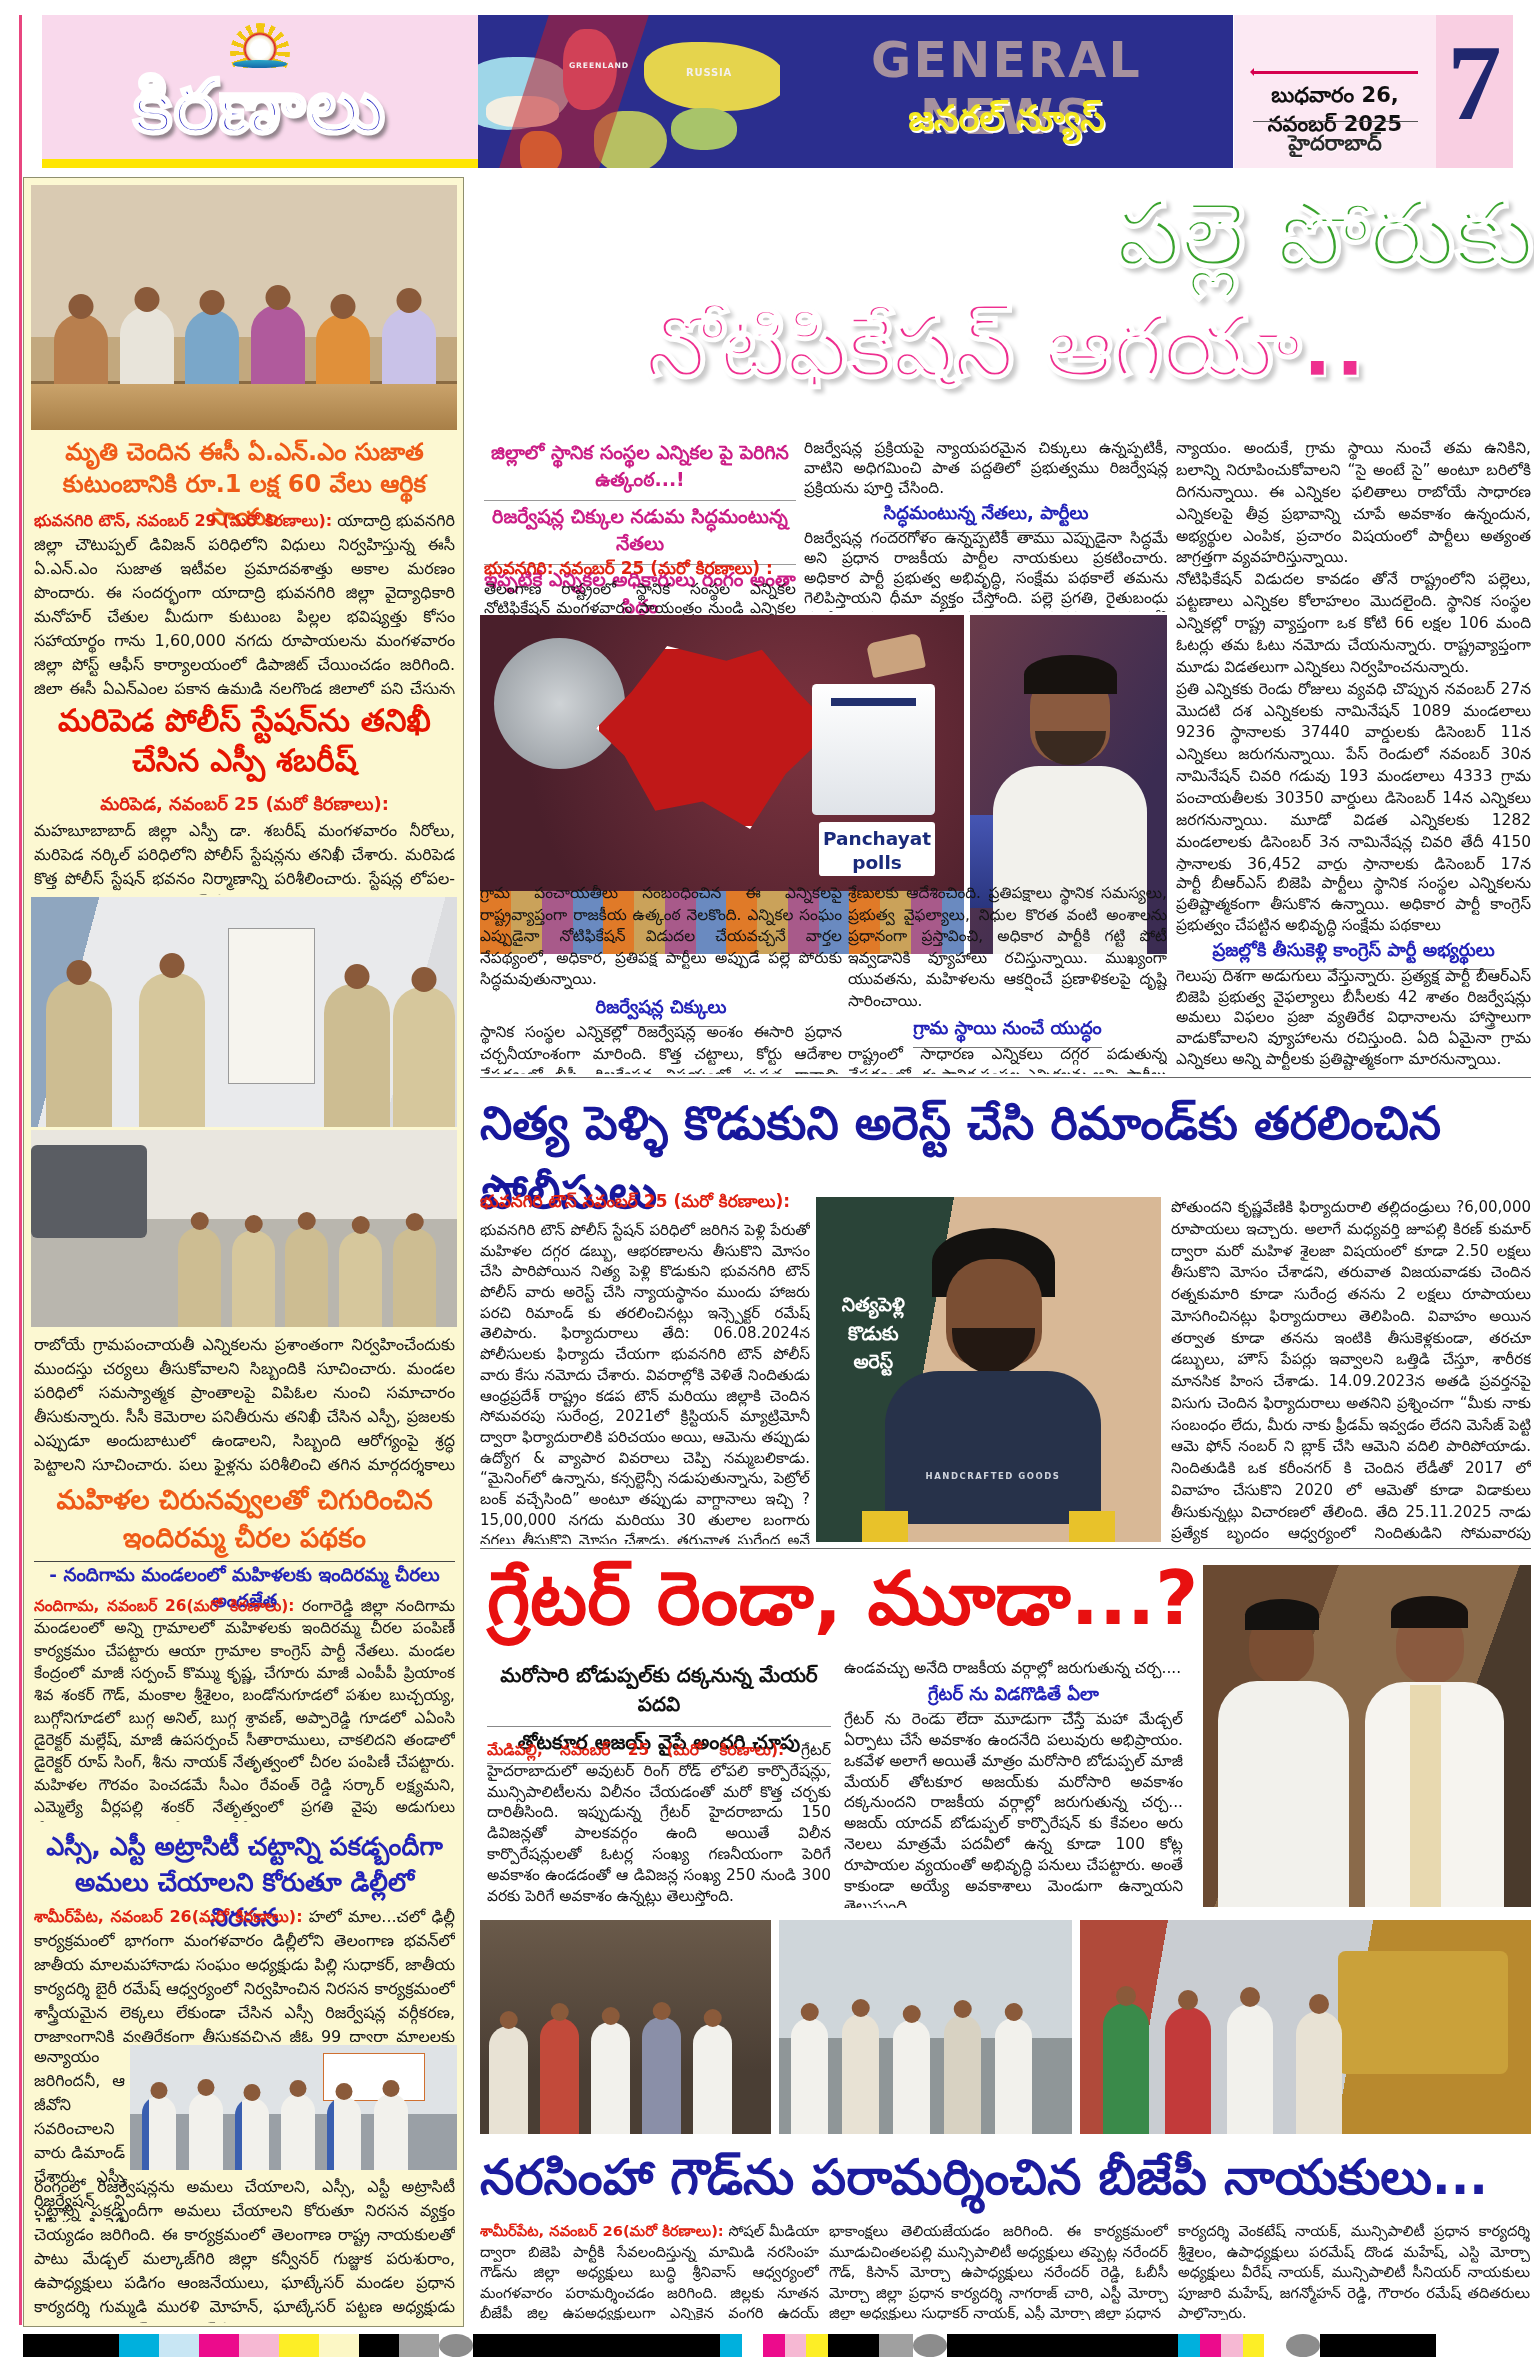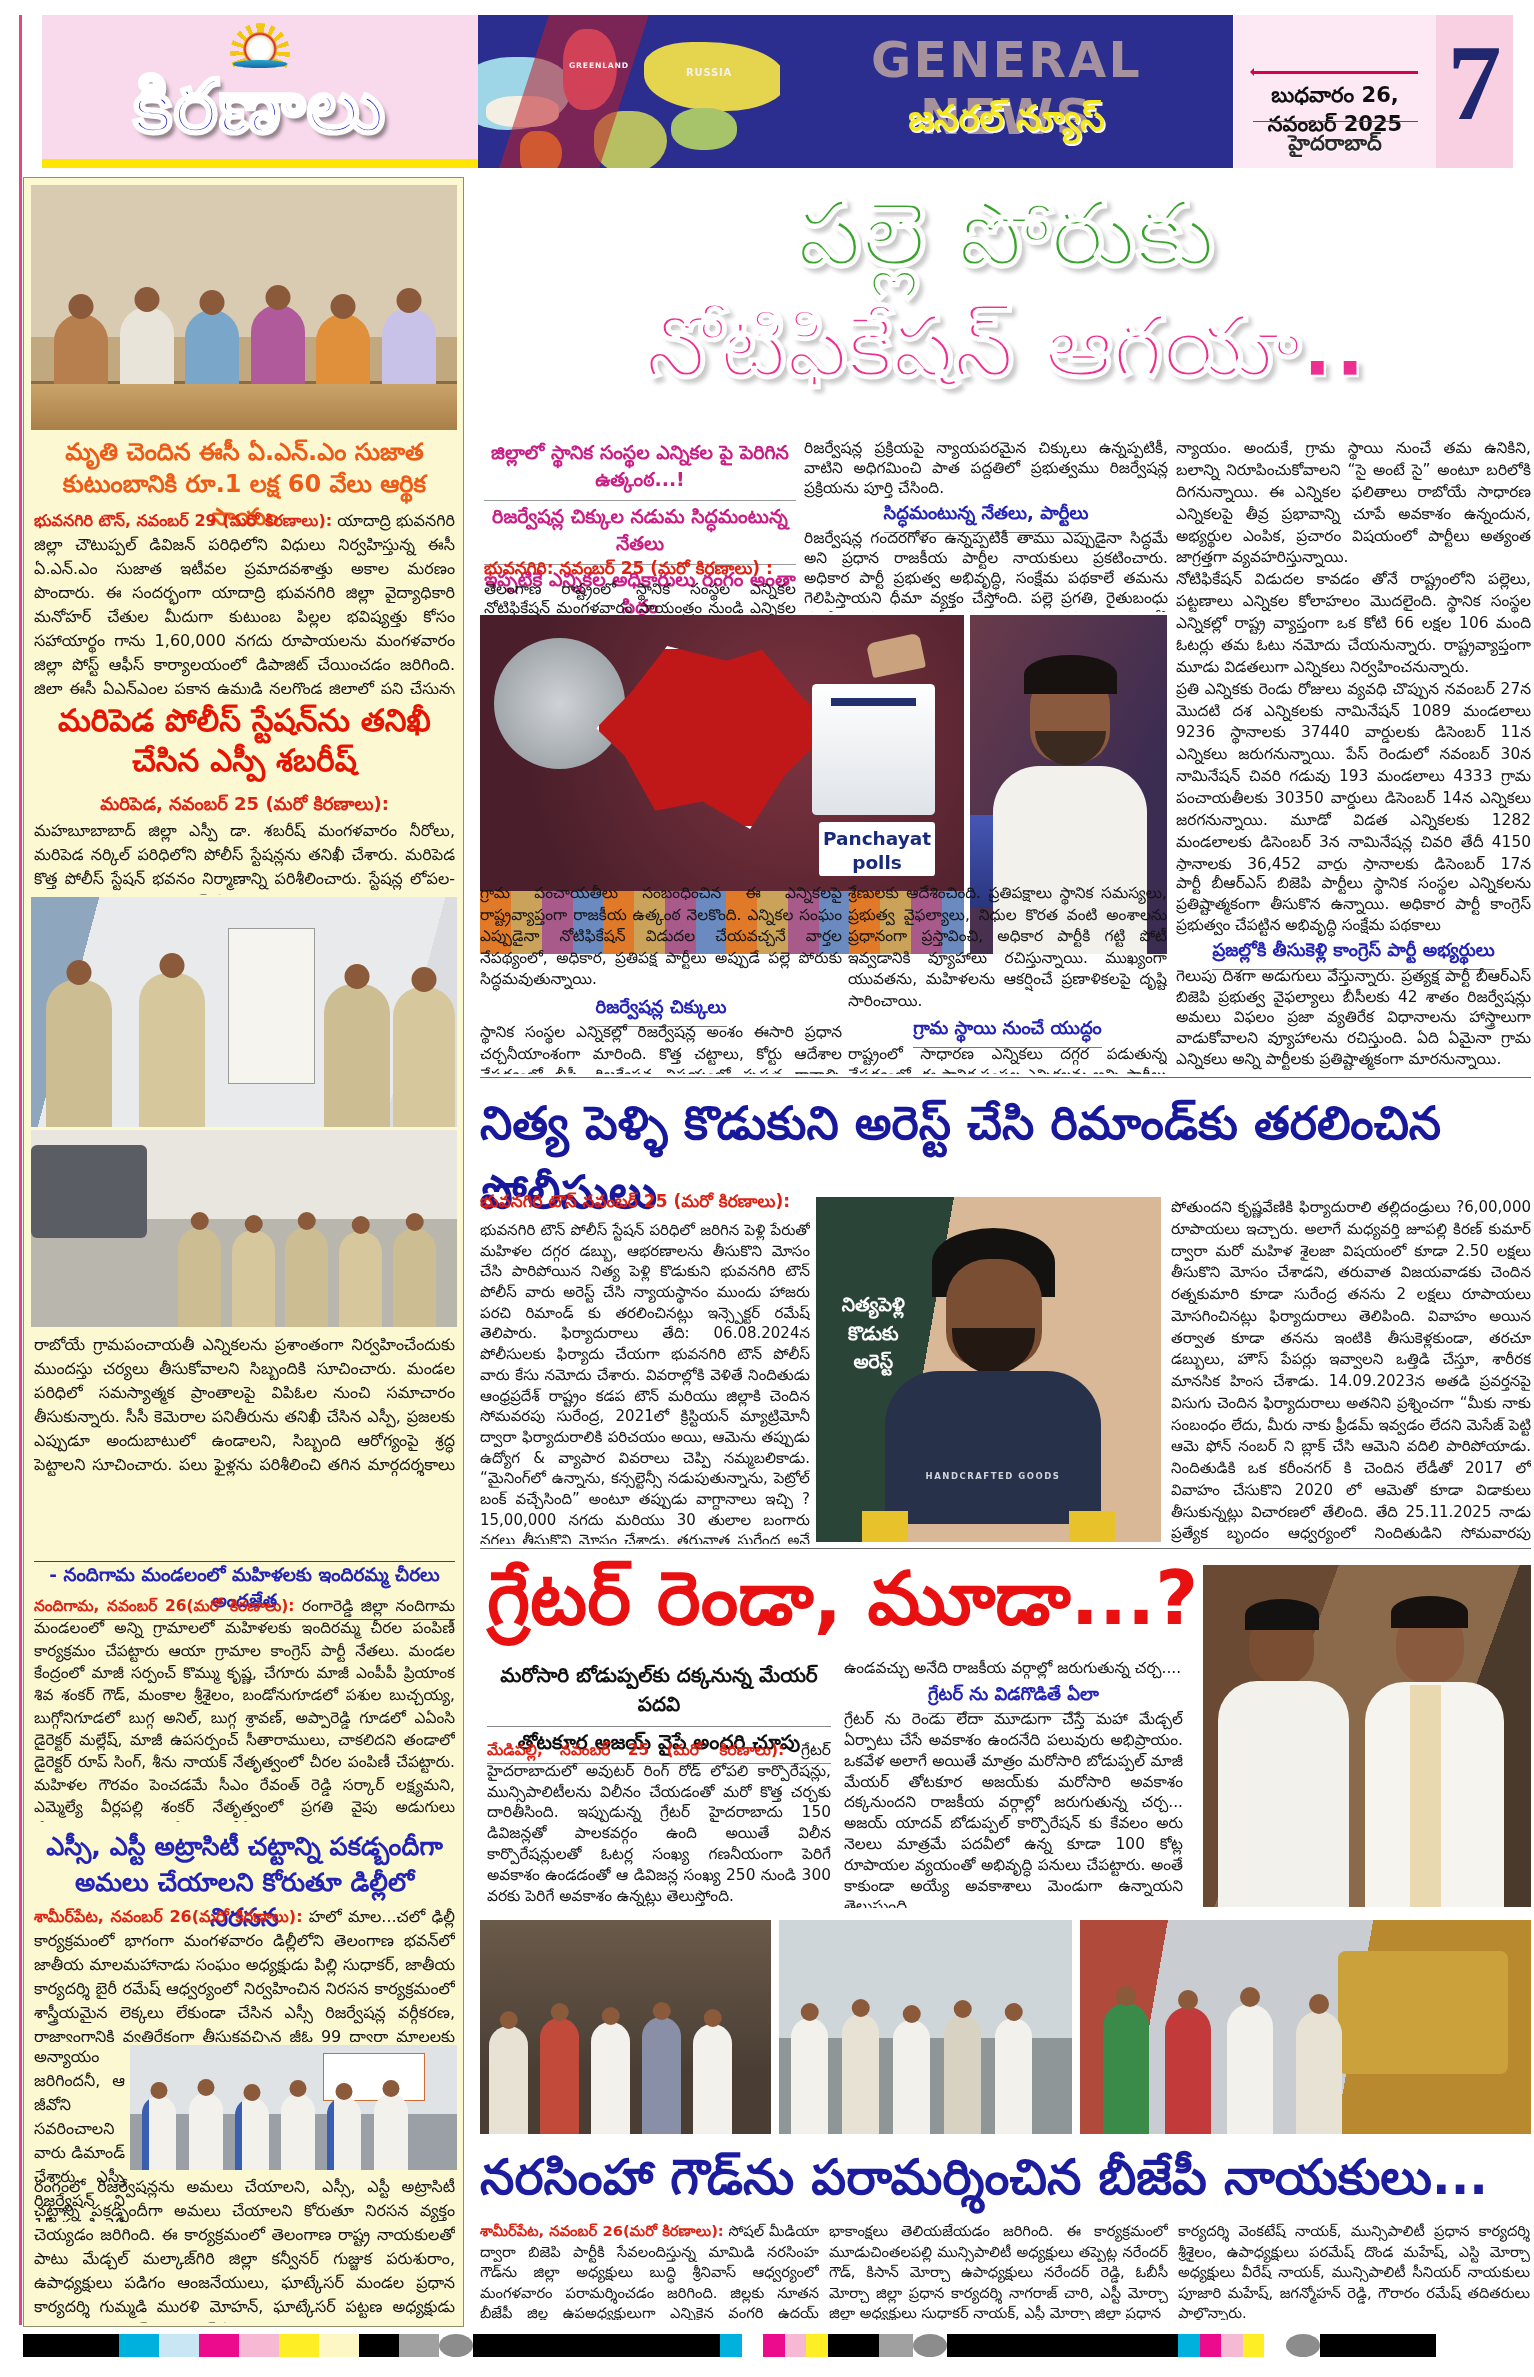--- a/index.html
+++ b/index.html
@@ -66,21 +66,21 @@
   #lc-b2b{left:34px;top:1333px;width:421px;height:143px;font-size:16px;}
   #lc-h3{left:40px;top:1481px;width:409px;font-size:27px;line-height:1.4;}
   #lc-sh3{left:34px;top:1561px;width:421px;font-size:18.5px;border-top:1.5px solid #444;border-bottom:1.5px solid #444;padding:2.3px 0;}
   #lc-b3{left:34px;top:1595px;width:421px;height:227px;font-size:15.4px;line-height:1.45;}
   #lc-h4{left:40px;top:1829px;width:409px;font-size:25.4px;line-height:1.4;}
   #lc-b4a{left:34px;top:1905px;width:421px;height:137px;font-size:16px;}
   #lc-b4w{left:34px;top:2045px;width:91px;height:177px;font-size:16px;}
   #lc-ph4{left:130px;top:2045px;width:327px;height:125px;}
   #lc-b4b{left:34px;top:2175px;width:421px;height:148px;font-size:16px;}
   
-  #mh1{left:478px;top:184px;width:1056px;text-align:center;font-size:91px;font-weight:bold;color:#3aa32e;
+  #mh1{left:478px;top:184px;width:1056px;text-align:right;font-size:91px;font-weight:bold;color:#3aa32e;
      -webkit-text-stroke:2.3px #fff;text-shadow:4.6px 5.4px 4.6px #c9c9c9;line-height:1.1;}
   #mh2{left:478px;top:295px;width:1056px;text-align:center;font-size:86px;font-weight:bold;color:#ee2f8f;
      -webkit-text-stroke:2.3px #fff;text-shadow:4.6px 5.4px 4.6px #c9c9c9;line-height:1.2;}
   
   .msub{position:relative;display:block;text-align:center;font-size:19px;font-weight:bold;color:#cb1d86;
      padding:3.1px 0 5.4px 0;border-bottom:1.5px solid #9a9a9a;}
   #m-subheads{left:484px;top:438px;width:312px;}
   #m-dl{left:484px;top:558px;width:312px;font-size:17px;font-weight:bold;color:#e02212;}
   #m-intro{left:484px;top:580px;width:312px;height:35px;font-size:15.4px;line-height:1.25;}
   #m-colB{left:804px;top:438px;width:364px;height:174px;font-size:15.4px;line-height:1.3;}
@@ -235,20 +235,21 @@
     <div class="p" style="left:308px;width:43px;height:96px;background:#d6c79c;">
         <i class="head" style="width:18.5px;height:18.5px;top:-15.4px;"></i>
       </div>
     <div class="p" style="left:362px;width:43px;height:99px;background:#cdbd92;">
         <i class="head" style="width:18.5px;height:18.5px;top:-15.4px;"></i>
       </div>
   </div>
 
   <div class="para" id="lc-b2b">రాబోయే గ్రామపంచాయతీ ఎన్నికలను ప్రశాంతంగా నిర్వహించేందుకు ముందస్తు చర్యలు తీసుకోవాలని సిబ్బందికి సూచించారు. మండల పరిధిలో సమస్యాత్మక ప్రాంతాలపై విపిఓల నుంచి సమాచారం తీసుకున్నారు. సీసీ కెమెరాల పనితీరును తనిఖీ చేసిన ఎస్పీ, ప్రజలకు ఎప్పుడూ అందుబాటులో ఉండాలని, సిబ్బంది ఆరోగ్యంపై శ్రద్ధ పెట్టాలని సూచించారు. పలు ఫైళ్లను పరిశీలించి తగిన మార్గదర్శకాలు ఇచ్చారు. ఈ కార్యక్రమంలో సీఐ రాజకుమార్ గౌడ్, ఎస్ఐ వీరభద్రం, ఎస్ఐ సంతోష్ తదితరులు పాల్గొన్నారు.</div>
 
+  <div class="h-orange" id="lc-h3">మహిళల చిరునవ్వులతో చిగురించిన ఇందిరమ్మ చీరల పథకం</div>
   <div class="h-blue" id="lc-sh3">- నందిగామ మండలంలో మహిళలకు ఇందిరమ్మ చీరలు అందజేత</div>
   <div class="para" id="lc-b3">
     <span class="dl">నందిగామ, నవంబర్ 26(మరో కిరణాలు):</span>
     <span> రంగారెడ్డి జిల్లా నందిగామ మండలంలో అన్ని గ్రామాలలో మహిళలకు ఇందిరమ్మ చీరల పంపిణీ కార్యక్రమం చేపట్టారు ఆయా గ్రామాల కాంగ్రెస్ పార్టీ నేతలు. మండల కేంద్రంలో మాజీ సర్పంచ్ కొమ్ము కృష్ణ, చేగూరు మాజీ ఎంపీపీ ప్రియాంక శివ శంకర్ గౌడ్, మంకాల శ్రీశైలం, బండోనుగూడలో పశుల బుచ్చయ్య, బుగ్గోనిగూడలో బుగ్గ అనిల్, బుగ్గ శ్రావణ్, అప్పారెడ్డి గూడలో ఎఏంసి డైరెక్టర్ మల్లేష్, మాజీ ఉపసర్పంచ్ సీతారాములు, చాకలిదని తండాలో డైరెక్టర్ రూప్ సింగ్, శీను నాయక్ నేతృత్వంలో చీరల పంపిణీ చేపట్టారు. మహిళల గౌరవం పెంచడమే సీఎం రేవంత్ రెడ్డి సర్కార్ లక్ష్యమని, ఎమ్మెల్యే వీర్లపల్లి శంకర్ నేతృత్వంలో ప్రగతి వైపు అడుగులు వేస్తున్నామని వారి ఆశీర్వాదంతోనే ప్రజల ముందుకు వెళ్తున్నామని మండల స్థానిక నేతలు స్పష్టం చేశారు.... ఈ కార్యక్రమంలో మండల ఆయా గ్రామాల కాంగ్రెస్ పార్టీ నేతలు, కార్యకర్తలు, మహిళా నేతలు, యూత్ కాంగ్రెస్ నాయకులు, మహిళా గ్రూప్ సభ్యులు పాల్గొన్నారు.</span>
   </div>
 
   <div class="h-blue" id="lc-h4">ఎస్సీ, ఎస్టీ అట్రాసిటీ చట్టాన్ని పకడ్బందీగా అమలు చేయాలని కోరుతూ డిల్లీలో నిరసన</div>
   <div class="para" id="lc-b4a">
     <span class="dl">శామీర్‌పేట, నవంబర్ 26(మరో కిరణాలు):</span>
     <span> హలో మాల...చలో ఢిల్లీ కార్యక్రమంలో భాగంగా మంగళవారం డిల్లీలోని తెలంగాణ భవన్‌లో జాతీయ మాలమహానాడు సంఘం అధ్యక్షుడు పిల్లి సుధాకర్, జాతీయ కార్యదర్శి బైరీ రమేష్ ఆధ్వర్యంలో నిర్వహించిన నిరసన కార్యక్రమంలో శాస్త్రీయమైన లెక్కలు లేకుండా చేసిన ఎస్సీ రిజర్వేషన్ల వర్గీకరణ, రాజ్యాంగానికి వ్యతిరేకంగా తీసుకవచ్చిన జీఓ 99 ద్వారా మాలలకు తీవ్ర</span>

